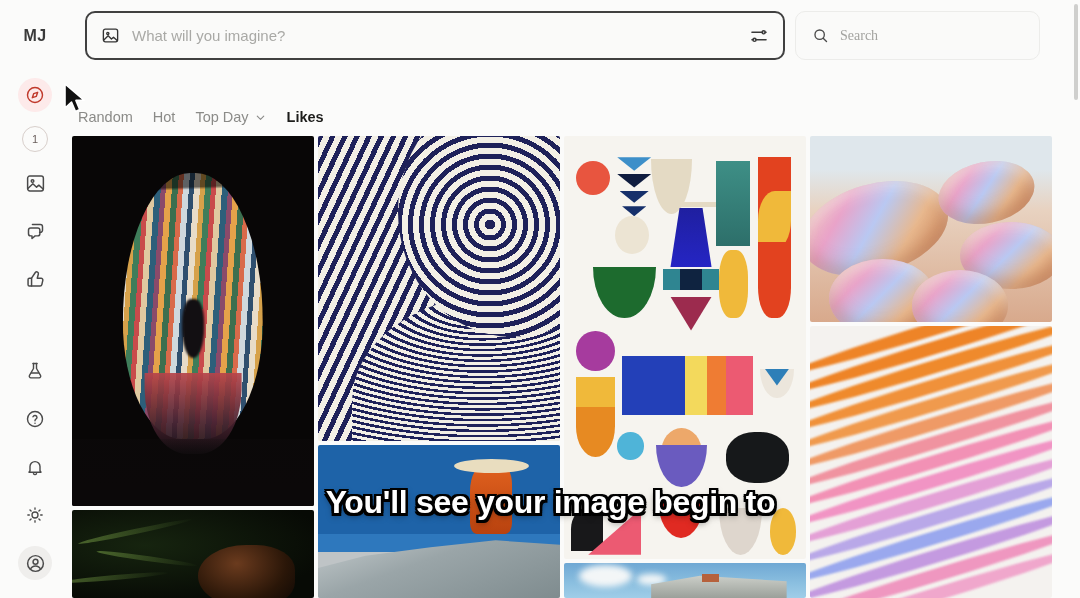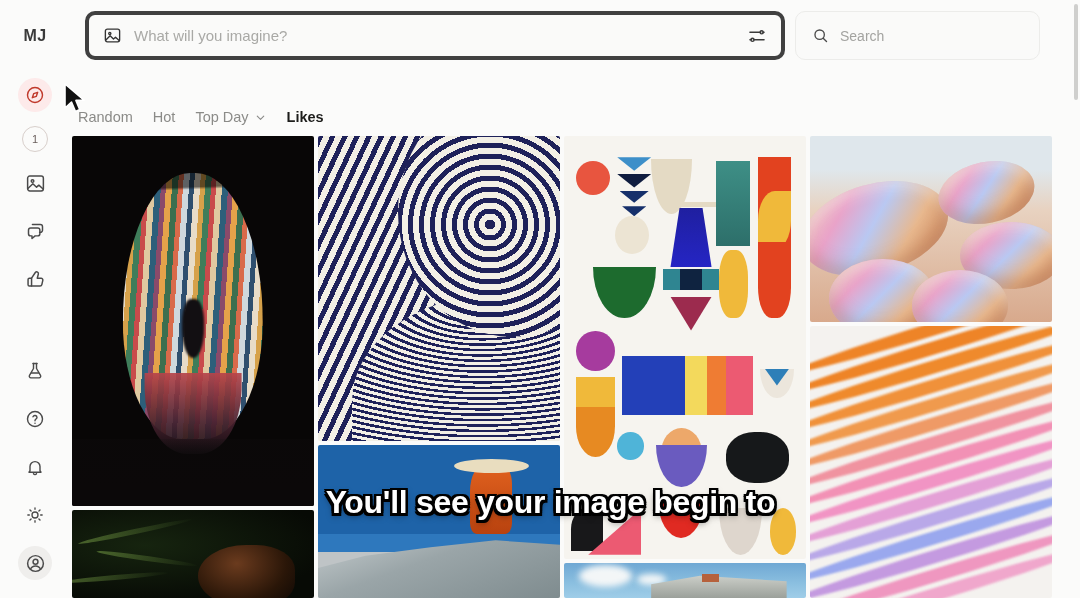--- a/index.html
+++ b/index.html
@@ -37,41 +37,41 @@
     border: 1px solid #d8cfcb; color: #6a5f5c;
     display: flex; align-items: center; justify-content: center;
     font-size: 11px; cursor: pointer; background: transparent;
   }
   .nav-item svg { display: block; }
 
   
   #topbar { position: absolute; left: 70px; top: 0; right: 0; height: 70px; background: #fbfbfa; z-index: 25; }
   #promptbar {
     position: absolute; left: 15px; top: 11px; width: 700px; height: 49px;
-    background: #fafaf9; border: 4px solid #404040; border-radius: 10px;
+    background: #fafaf9; border: 2px solid #404040; border-radius: 10px;
     display: flex; align-items: center; padding: 0 14px;
   }
   #promptbar .img-icon { color: #333; display: flex; align-items: center; margin-right: 12px; }
   #prompt-input {
     flex: 1; border: none; outline: none; background: transparent;
     font-family: "Liberation Sans", sans-serif; font-size: 15px; color: #2e2e2e;
     caret-color: #555;
   }
   #prompt-input::placeholder { color: #a9a9a6; }
   #tune-btn { color: #3a3a3a; display: flex; align-items: center; cursor: pointer; padding-left: 10px; }
 
   #searchbar {
     position: absolute; left: 725px; top: 11px; width: 245px; height: 49px;
     background: #fafaf9; border: 1px solid #ececea; border-radius: 10px;
     display: flex; align-items: center; padding: 0 16px;
   }
   #searchbar .s-icon { color: #4a4a4a; display: flex; align-items: center; margin-right: 11px; }
   #search-input {
     flex: 1; border: none; outline: none; background: transparent;
-    font-family: Liberation Sans, sans-serif; font-size: 14px; color: #8b5cf6;
+    font-family: Liberation Serif, serif; font-size: 14px; color: #8b5cf6;
   }
   #search-input::placeholder { color: #a3a3a0; }
 
   
   #tabs {
     position: absolute; left: 78px; top: 104px; height: 26px;
     display: flex; align-items: center; gap: 20px; z-index: 20;
   }
   .tab { font-size: 14.5px; color: #8b8b88; cursor: pointer; display: flex; align-items: center; gap: 5px; white-space: nowrap; }
   .tab.active { color: #1d1d1b; font-weight: 600; justify-content: center; }

